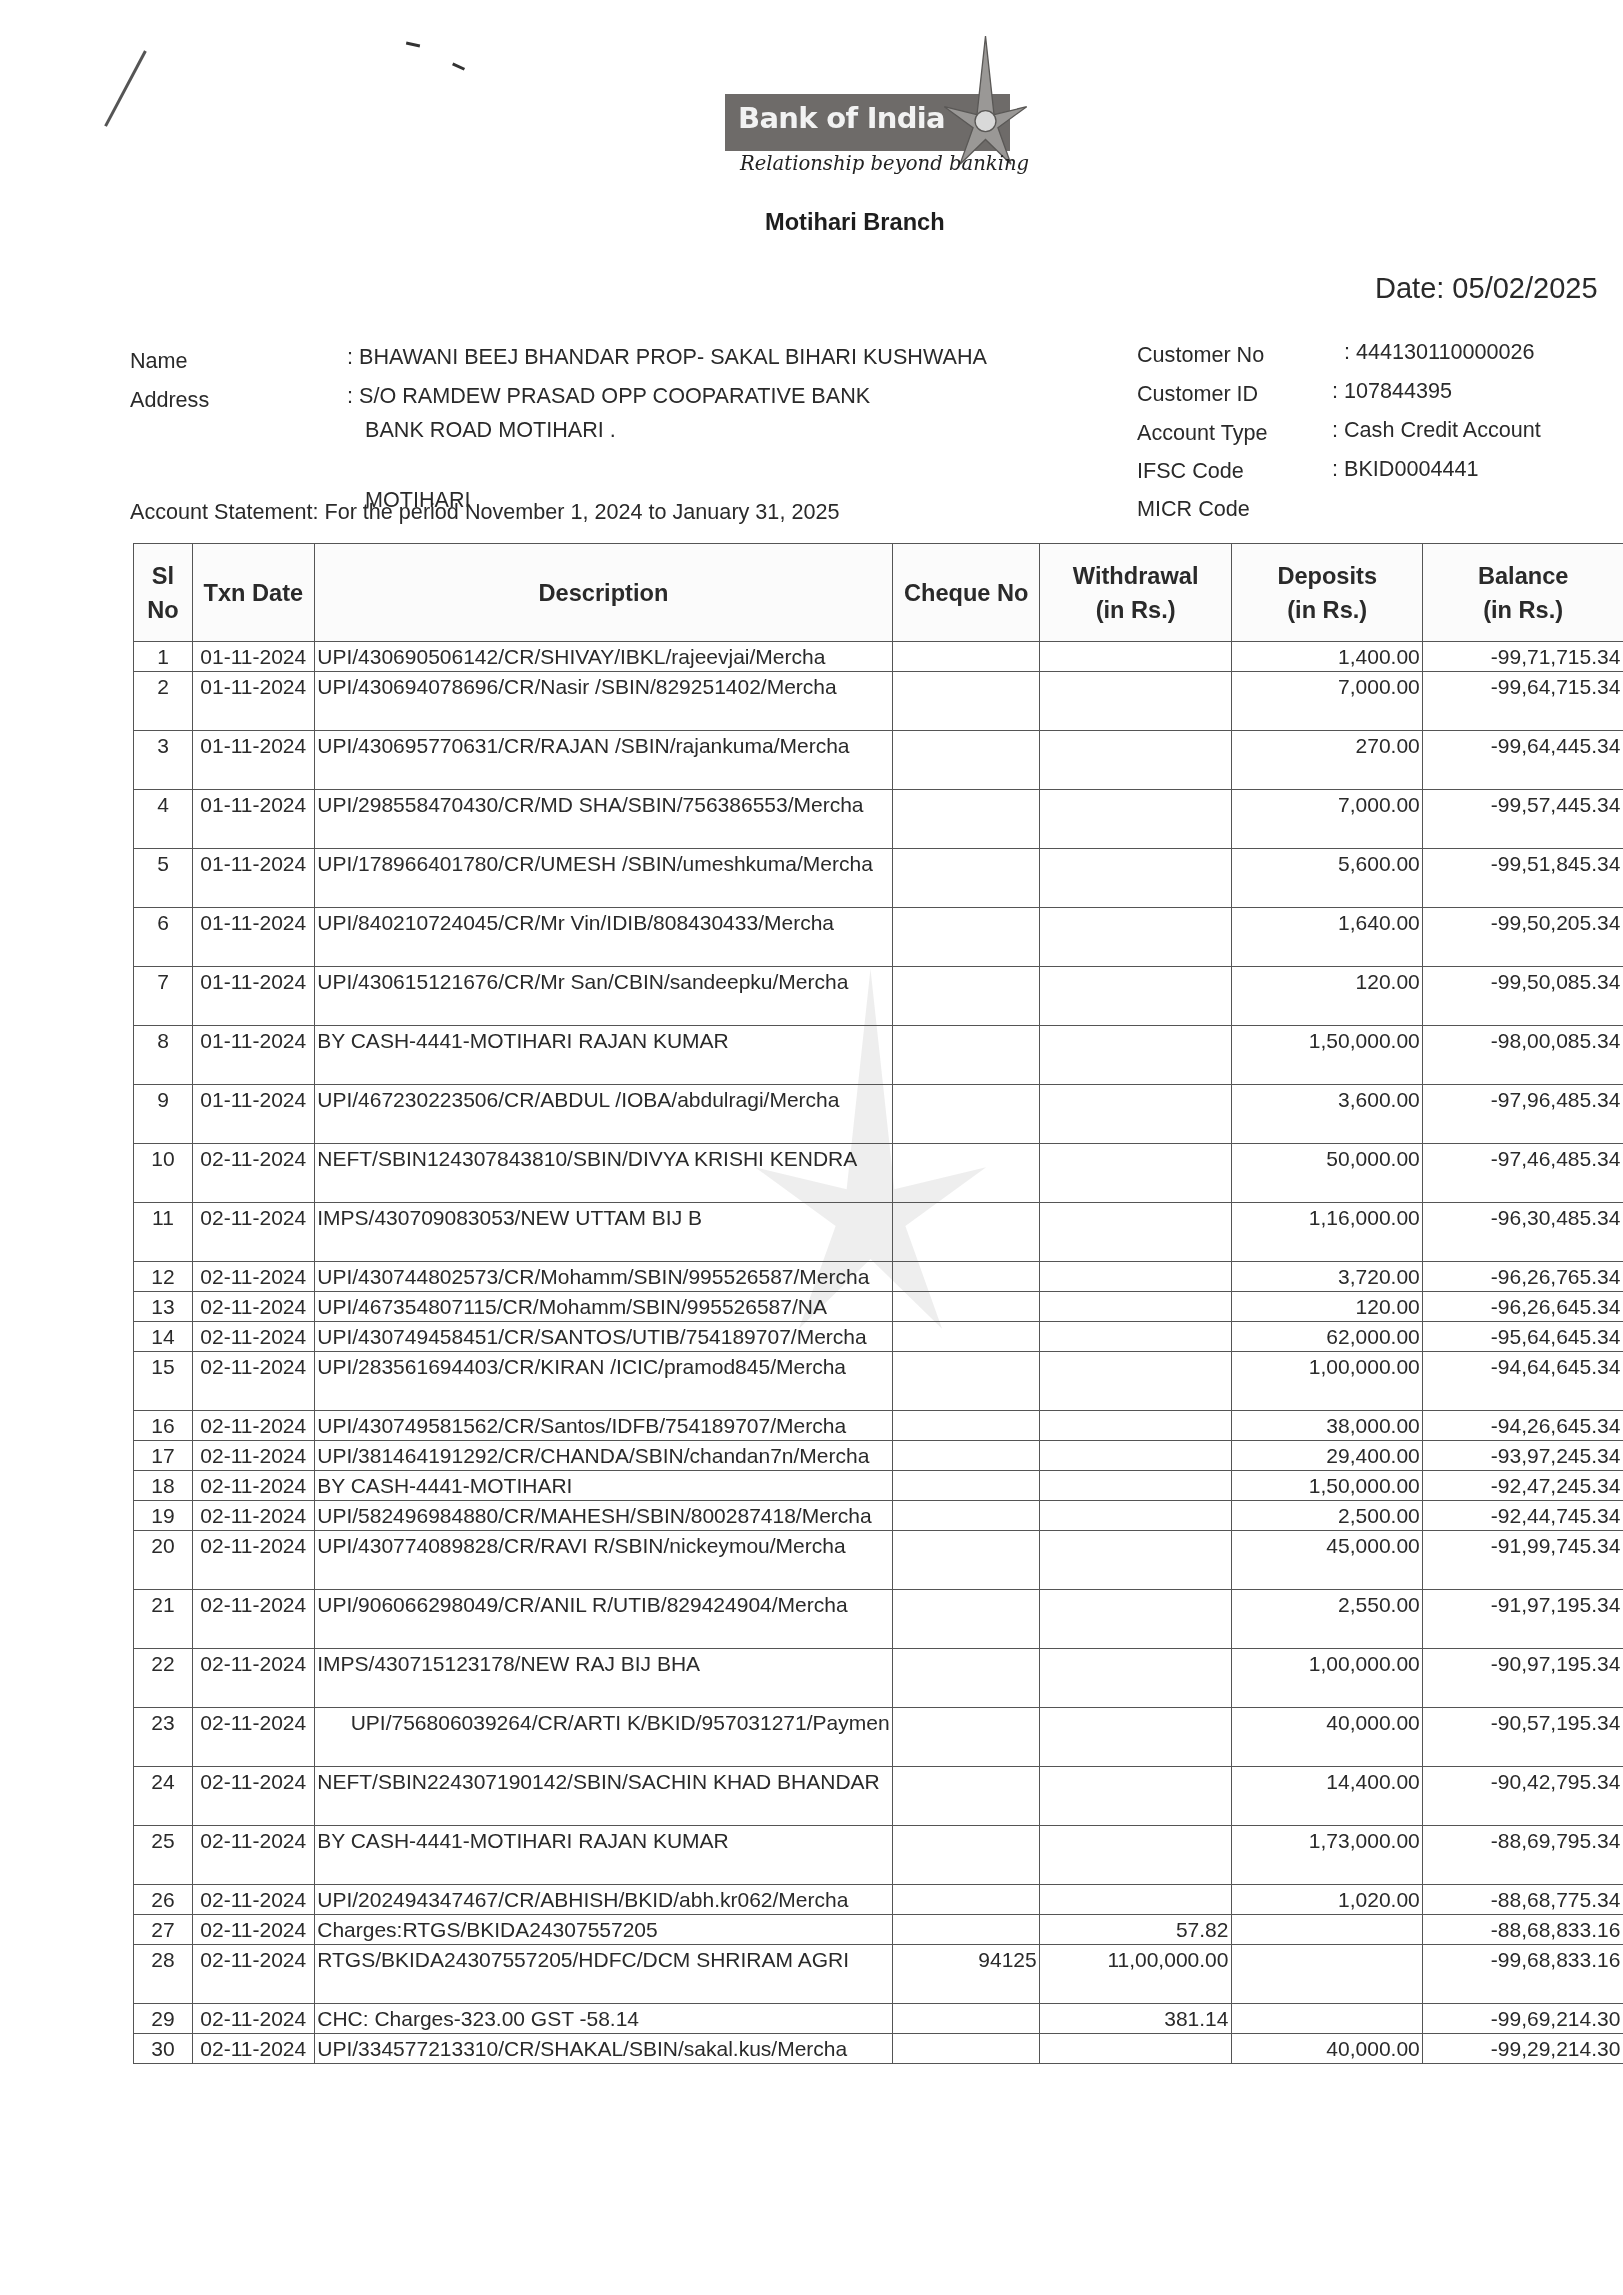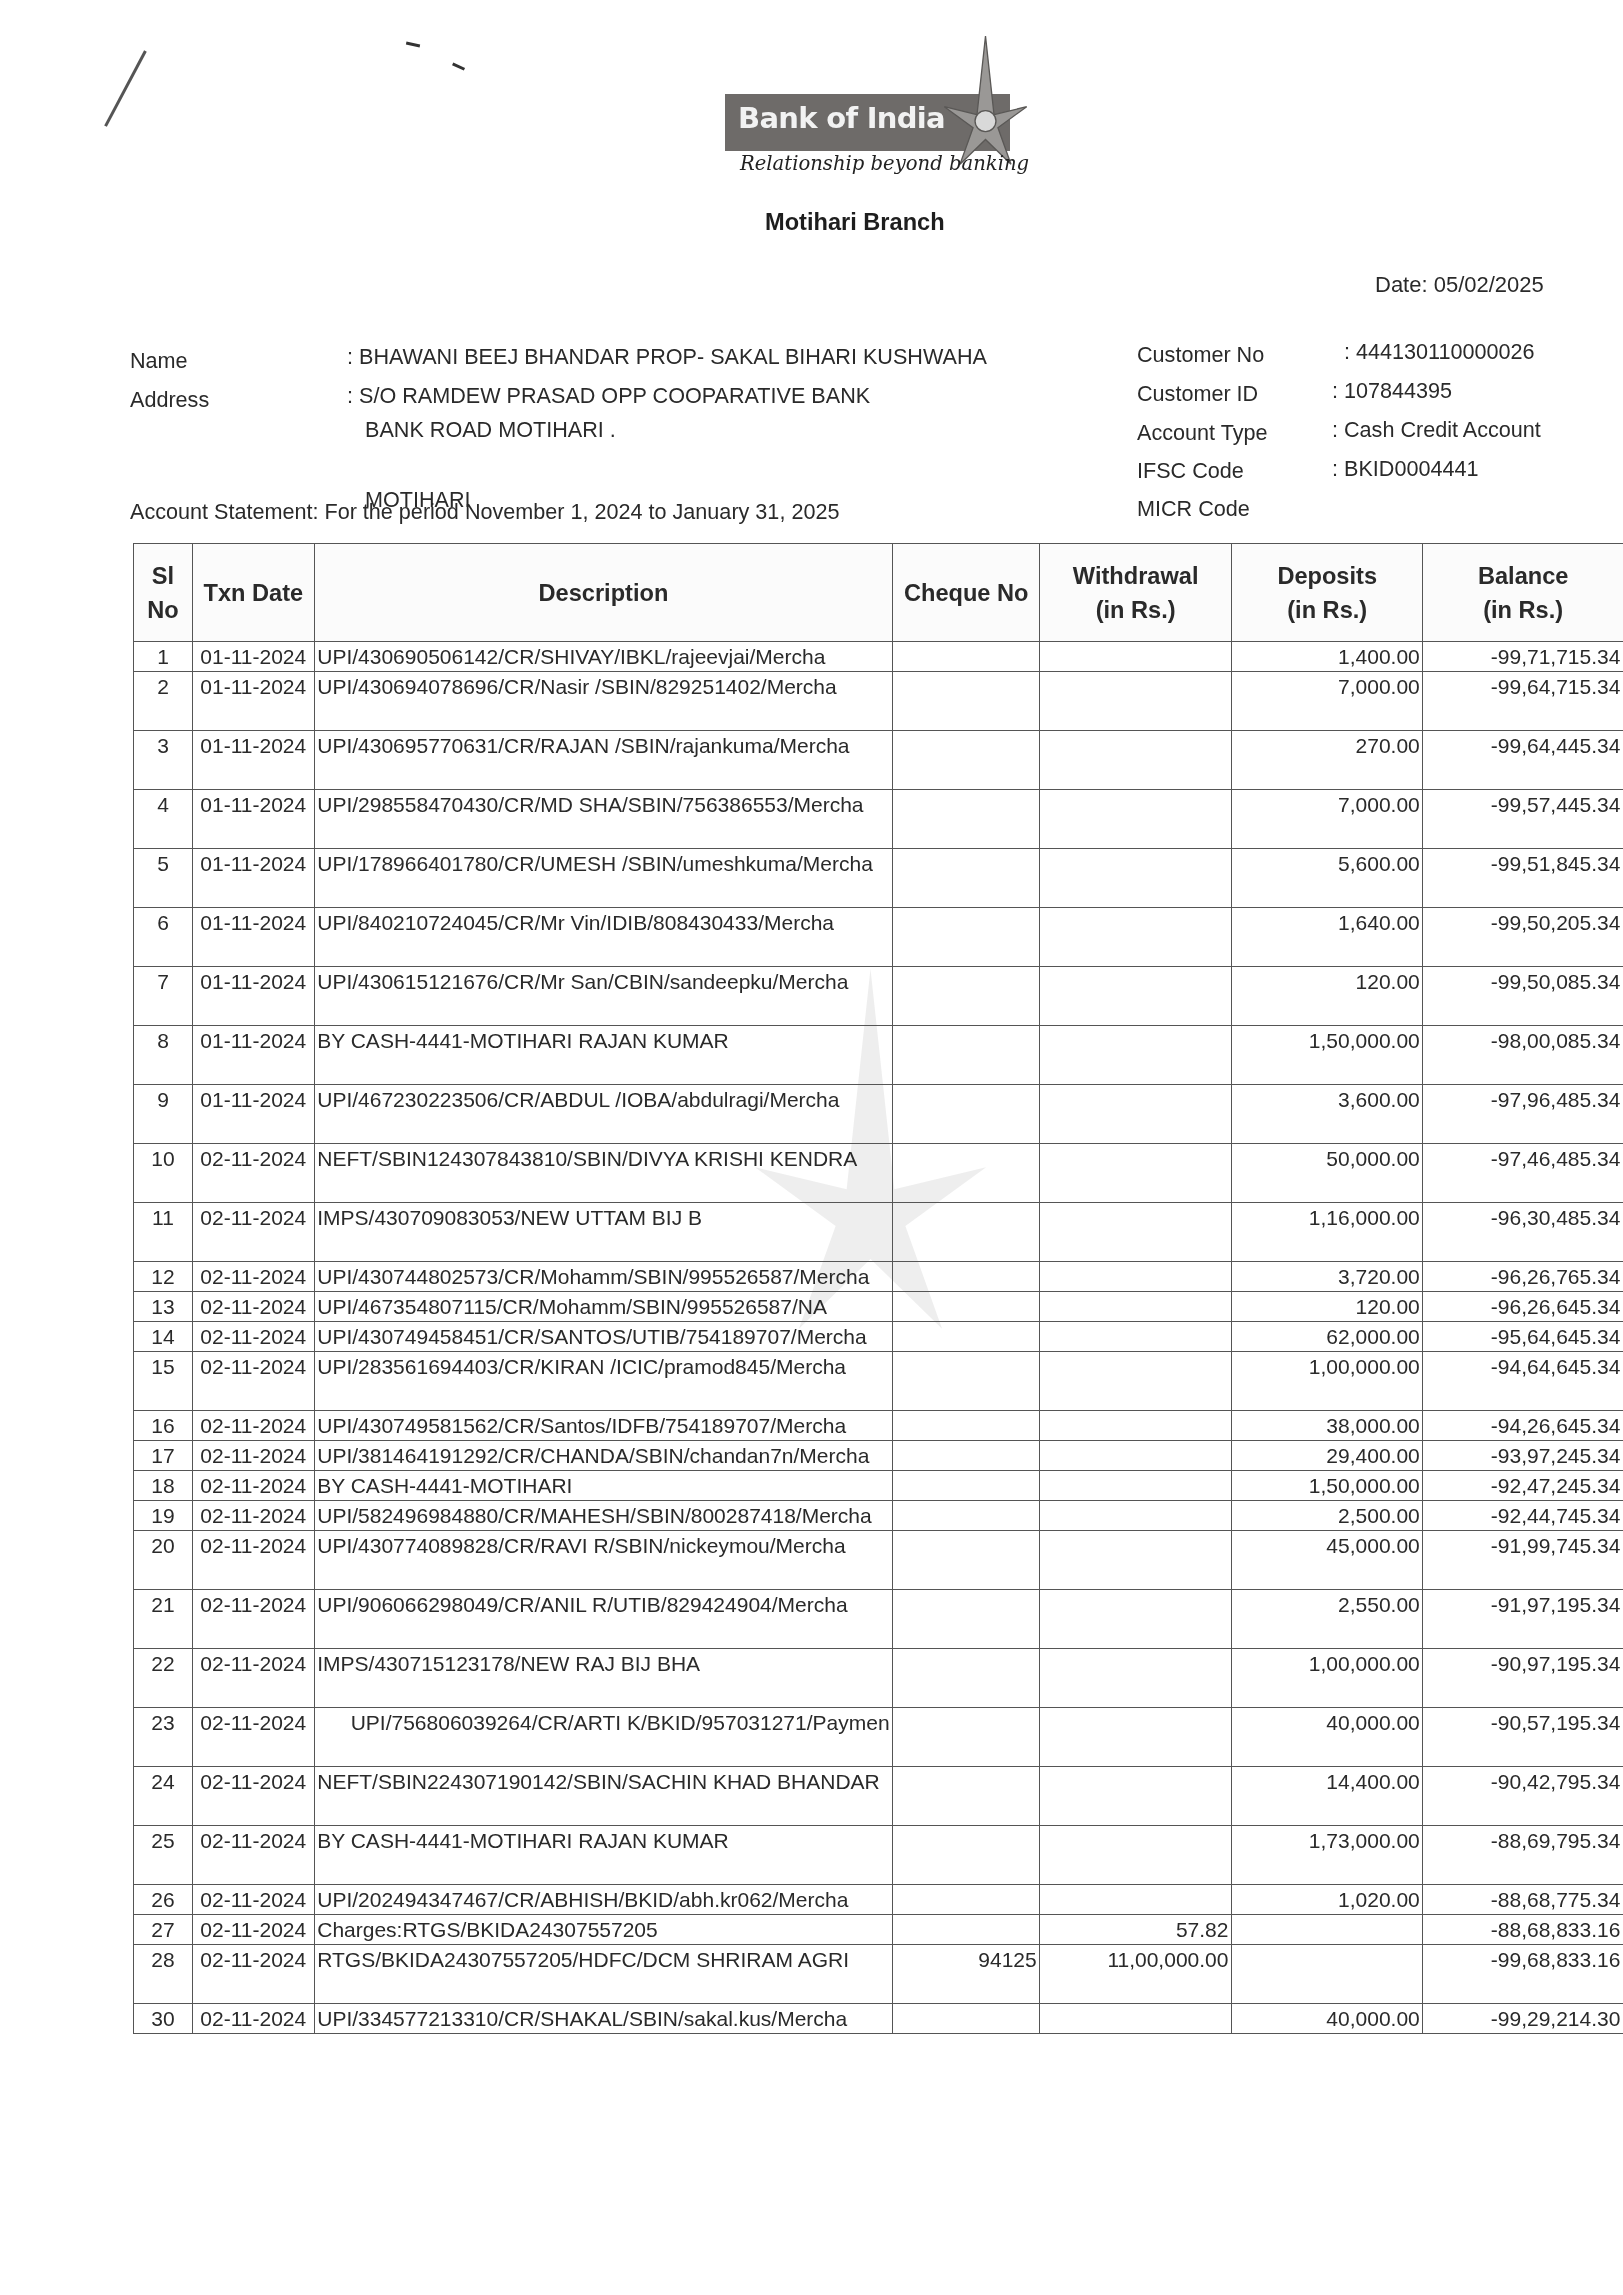--- a/index.html
+++ b/index.html
@@ -15,21 +15,21 @@
   .logo-text {
     left: 738px; top: 101px; font-size: 29px; font-weight: bold; color: #f2f2f2;
     font-family: "DejaVu Sans", sans-serif; letter-spacing: -0.7px;
   }
   .logo-star { left: 943px; top: 36px; width: 85px; height: 131px; }
   .tagline {
     left: 740px; top: 152px; font-family: "DejaVu Serif", serif; font-style: italic;
     font-size: 19.6px; color: #222;
   }
   .branch { left: 765px; top: 209px; font-size: 23.6px; font-weight: bold; color: #1e1e1e; }
-  .date { left: 1375px; top: 272px; font-size: 22px; }
+  .date { left: 1375px; top: 272px; font-size: 29px; }
   .lbl { font-size: 21.6px; color: #2a2a2a; }
   .val { font-size: 21.6px; color: #2a2a2a; }
   .period { left: 130px; top: 499px; font-size: 21.6px; }
   
   table.stmt {
     position: absolute; left: 133px; top: 543px; border-collapse: collapse;
     font-size: 21px; color: #2a2a2a; table-layout: fixed;
   }
   table.stmt th, table.stmt td { border: 1.3px solid #555; padding: 0 2.6px; vertical-align: top; }
   table.stmt th {
@@ -375,20 +375,29 @@
         <td class="c-sl" style="height: 58px;">28</td>
         <td class="c-date" style="height: 58px;">02-11-2024</td>
         <td class="c-desc" style="height: 58px;">RTGS/BKIDA24307557205/HDFC/DCM
 SHRIRAM AGRI</td>
         <td class="c-num" style="height: 58px;">94125</td>
         <td class="c-num" style="height: 58px;">11,00,000.00</td>
         <td class="c-num" style="height: 58px;"></td>
         <td class="c-num" style="height: 58px;">-99,68,833.16</td>
       </tr>
       <tr>
+        <td class="c-sl" style="height: 29px;">29</td>
+        <td class="c-date" style="height: 29px;">02-11-2024</td>
+        <td class="c-desc" style="height: 29px;">CHC: Charges-323.00 GST -58.14</td>
+        <td class="c-num" style="height: 29px;"></td>
+        <td class="c-num" style="height: 29px;">381.14</td>
+        <td class="c-num" style="height: 29px;"></td>
+        <td class="c-num" style="height: 29px;">-99,69,214.30</td>
+      </tr>
+      <tr>
         <td class="c-sl" style="height: 29px;">30</td>
         <td class="c-date" style="height: 29px;">02-11-2024</td>
         <td class="c-desc" style="height: 29px;">UPI/334577213310/CR/SHAKAL/SBIN/sakal.kus/Mercha</td>
         <td class="c-num" style="height: 29px;"></td>
         <td class="c-num" style="height: 29px;"></td>
         <td class="c-num" style="height: 29px;">40,000.00</td>
         <td class="c-num" style="height: 29px;">-99,29,214.30</td>
       </tr>
     </tbody>
 </table>

